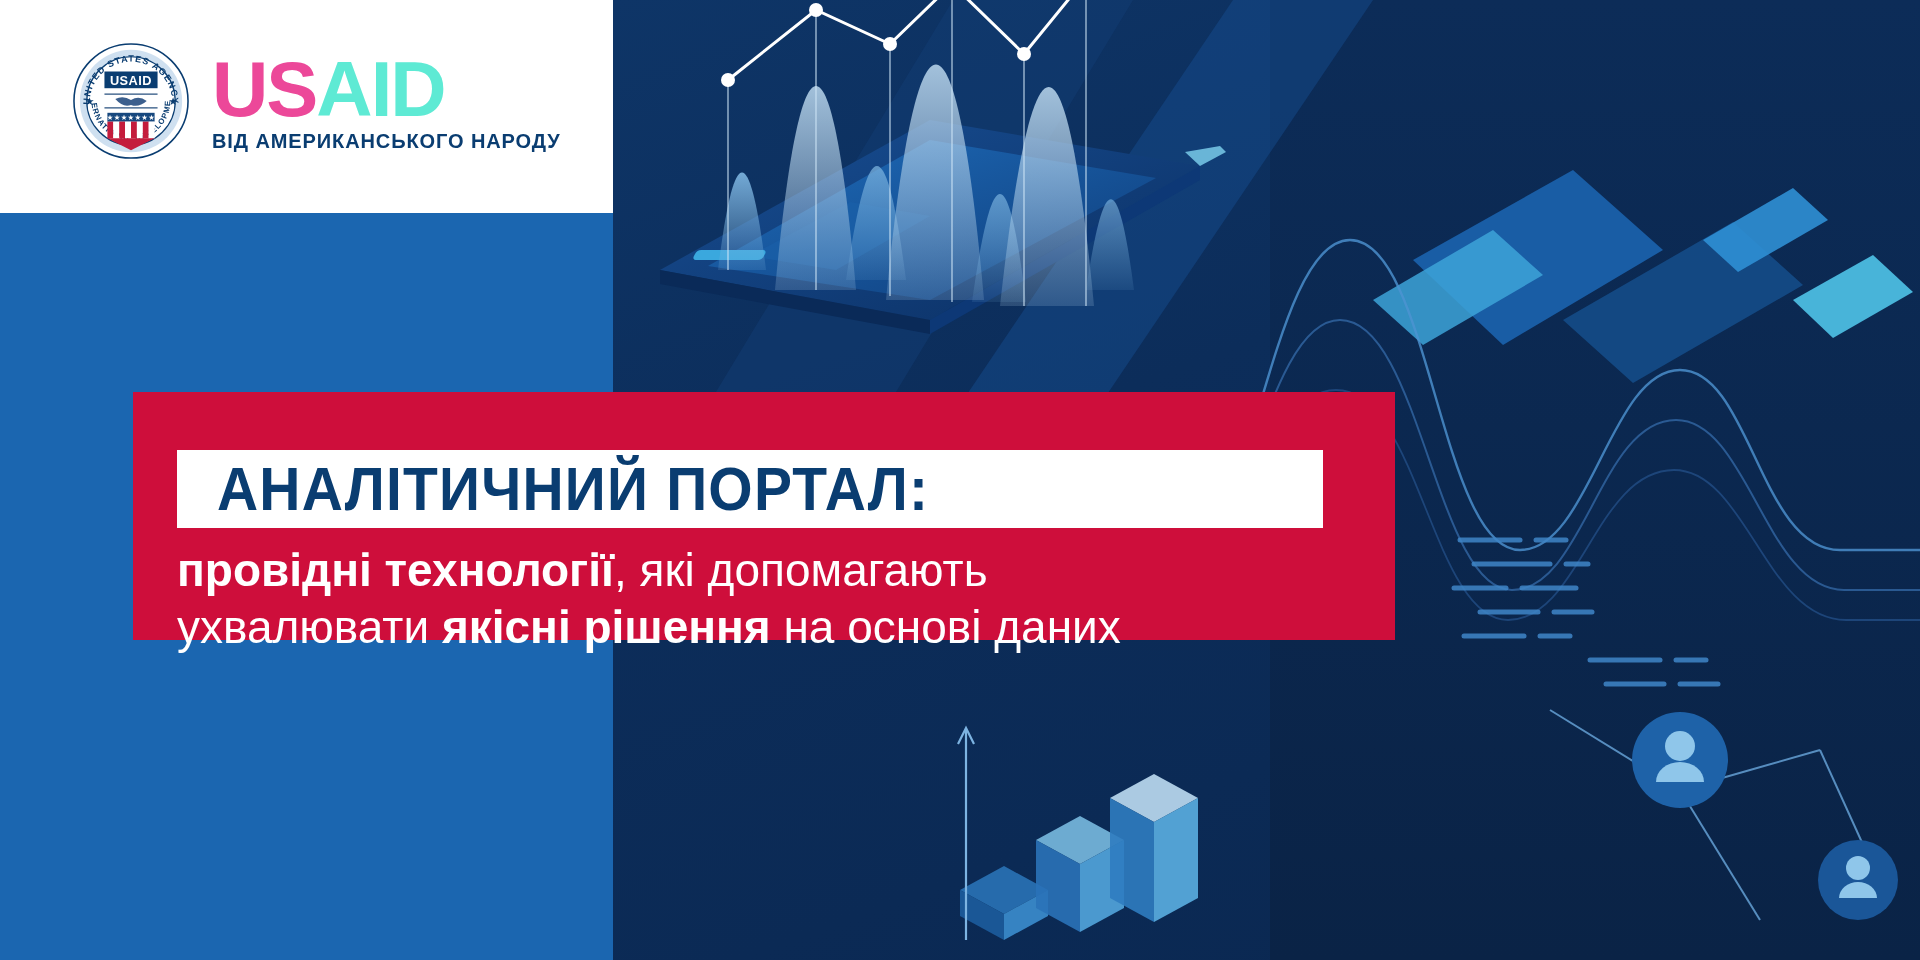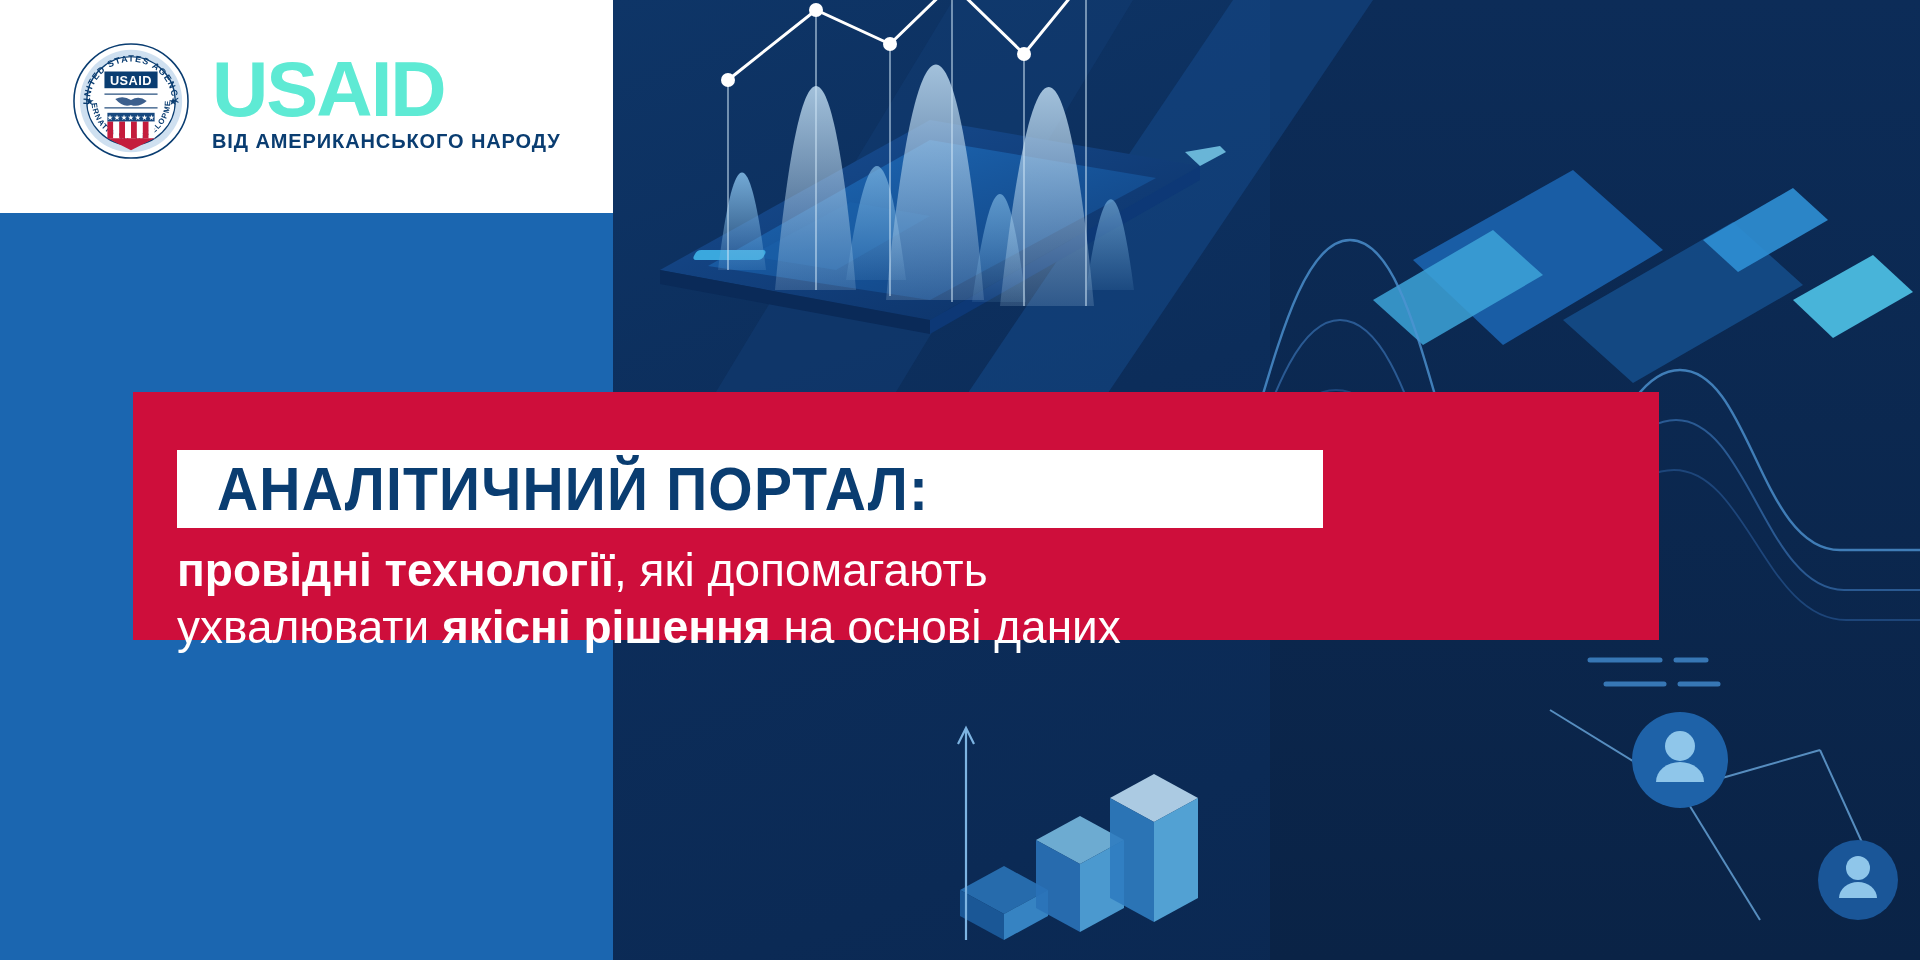--- a/index.html
+++ b/index.html
@@ -37,30 +37,30 @@
   .logo-wrap {
     position:absolute; left:72px; top:42px;
     display:flex; align-items:center; gap:22px;
   }
   .seal { width:118px; height:118px; position:relative; }
   .wordmark { line-height:1; padding-top:4px; }
   .wordmark-text {
     font-size:78px; font-weight:bold; letter-spacing:-2px;
     line-height:.88; white-space:nowrap;
   }
-  .wm-us { color:#5eead4; }
+  .wm-us { color:#ec4899; }
   .wm-aid { color:#5eead4; }
   .tagline {
     color:#0a3d71; font-size:20px; font-weight:bold;
     letter-spacing:.9px; margin-top:7px; white-space:nowrap;
   }
 
   
   .banner {
-    position:absolute; left:133px; top:392px; width:1526px; height:248px;
+    position:absolute; left:133px; top:392px; width:1262px; height:248px;
     background:#ce0e3b; z-index:20;
   }
   .title-box {
     position:absolute; left:44px; top:58px; width:1146px; height:78px;
     background:#ffffff; display:flex; align-items:center;
   }
   .title-text {
     color:#0a3d71; font-size:57px; font-weight:bold;
     letter-spacing:1.2px; padding-left:40px; white-space:nowrap;
     transform:scaleY(1.06); transform-origin:center left;

